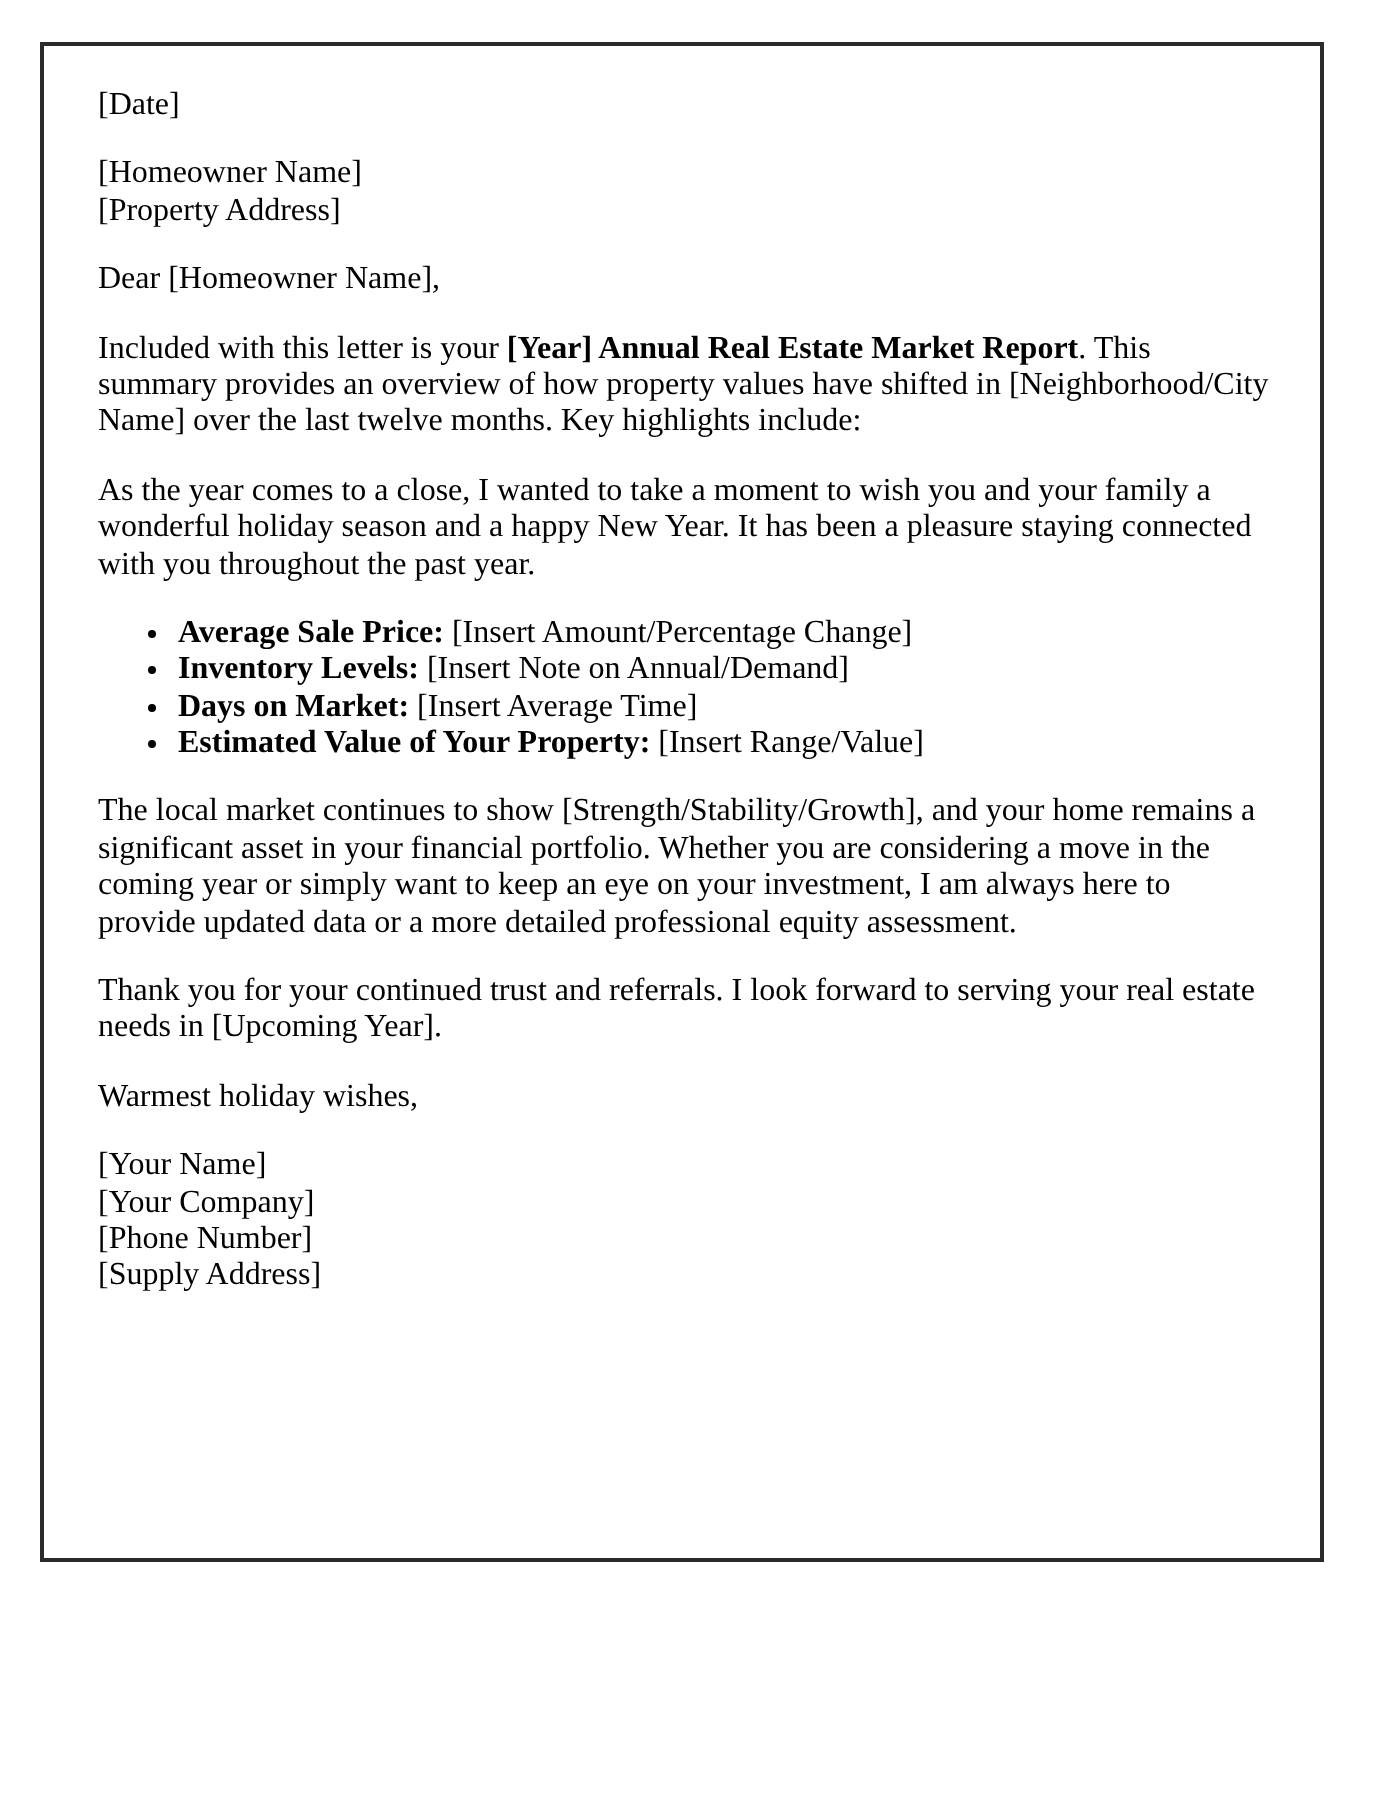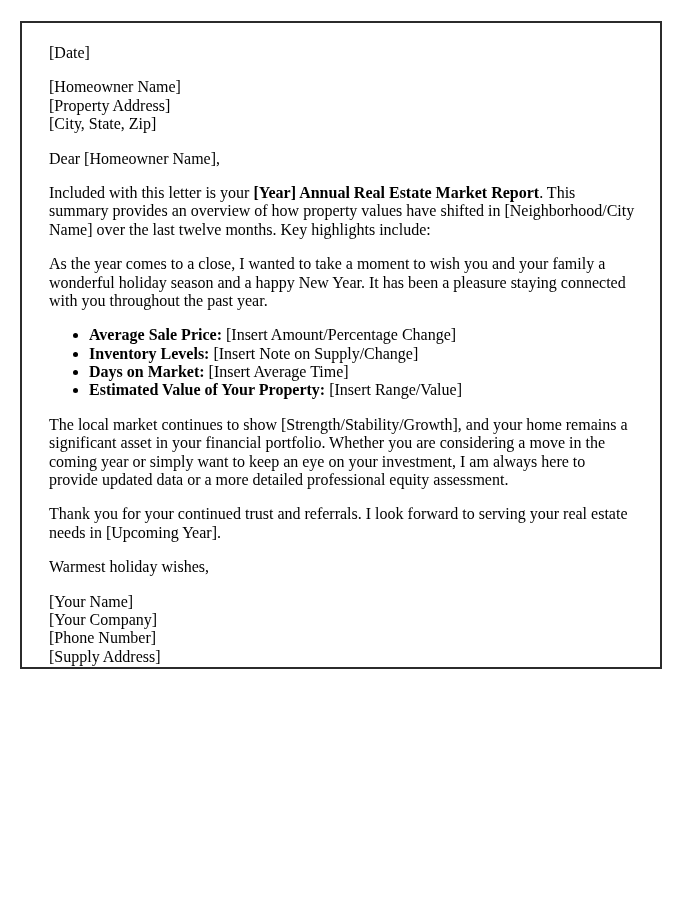--- a/index.html
+++ b/index.html
@@ -12,21 +12,21 @@
     height: 900px;
     position: relative;
     font-family: "Liberation Serif", "DejaVu Serif", serif;
     color: #000000;
   }
   .letter-frame {
     position: absolute;
     left: 20px;
     top: 21px;
     width: 642px;
-    height: 648px;
+    height: 760px;
     box-sizing: border-box;
     border: 2px solid #2b2b2b;
     background: #ffffff;
     padding: 21px 24px 20px 27px;
     font-size: 16px;
     line-height: 1.15;
     overflow: hidden;
   }
   .letter-frame p {
     margin: 16px 0;
@@ -56,32 +56,31 @@
 </head>
 <body>
 
 <div class="letter-frame">
 
   <p class="block">[Date]</p>
 
   <div class="block">
     <div class="line">[Homeowner Name]</div>
     <div class="line">[Property Address]</div>
-    <div class="line">[City, State, Zip]</div>
   </div>
 
   <p>Dear [Homeowner Name],</p>
 
   <p><span>Included with this letter is your </span><strong>[Year] Annual Real Estate Market Report</strong><span>. This summary provides an overview of how property values have shifted in [Neighborhood/City Name] over the last twelve months. Key highlights include:</span></p>
 
   <p>As the year comes to a close, I wanted to take a moment to wish you and your family a wonderful holiday season and a happy New Year. It has been a pleasure staying connected with you throughout the past year.</p>
 
   <ul class="highlights">
     <li><strong>Average Sale Price:</strong><span> [Insert Amount/Percentage Change]</span></li>
-    <li><strong>Inventory Levels:</strong><span> [Insert Note on Supply/Change]</span></li>
+    <li><strong>Inventory Levels:</strong><span> [Insert Note on Annual/Demand]</span></li>
     <li><strong>Days on Market:</strong><span> [Insert Average Time]</span></li>
     <li><strong>Estimated Value of Your Property:</strong><span> [Insert Range/Value]</span></li>
   </ul>
 
   <p>The local market continues to show [Strength/Stability/Growth], and your home remains a significant asset in your financial portfolio. Whether you are considering a move in the coming year or simply want to keep an eye on your investment, I am always here to provide updated data or a more detailed professional equity assessment.</p>
 
   <p>Thank you for your continued trust and referrals. I look forward to serving your real estate needs in [Upcoming Year].</p>
 
   <p>Warmest holiday wishes,</p>
 

